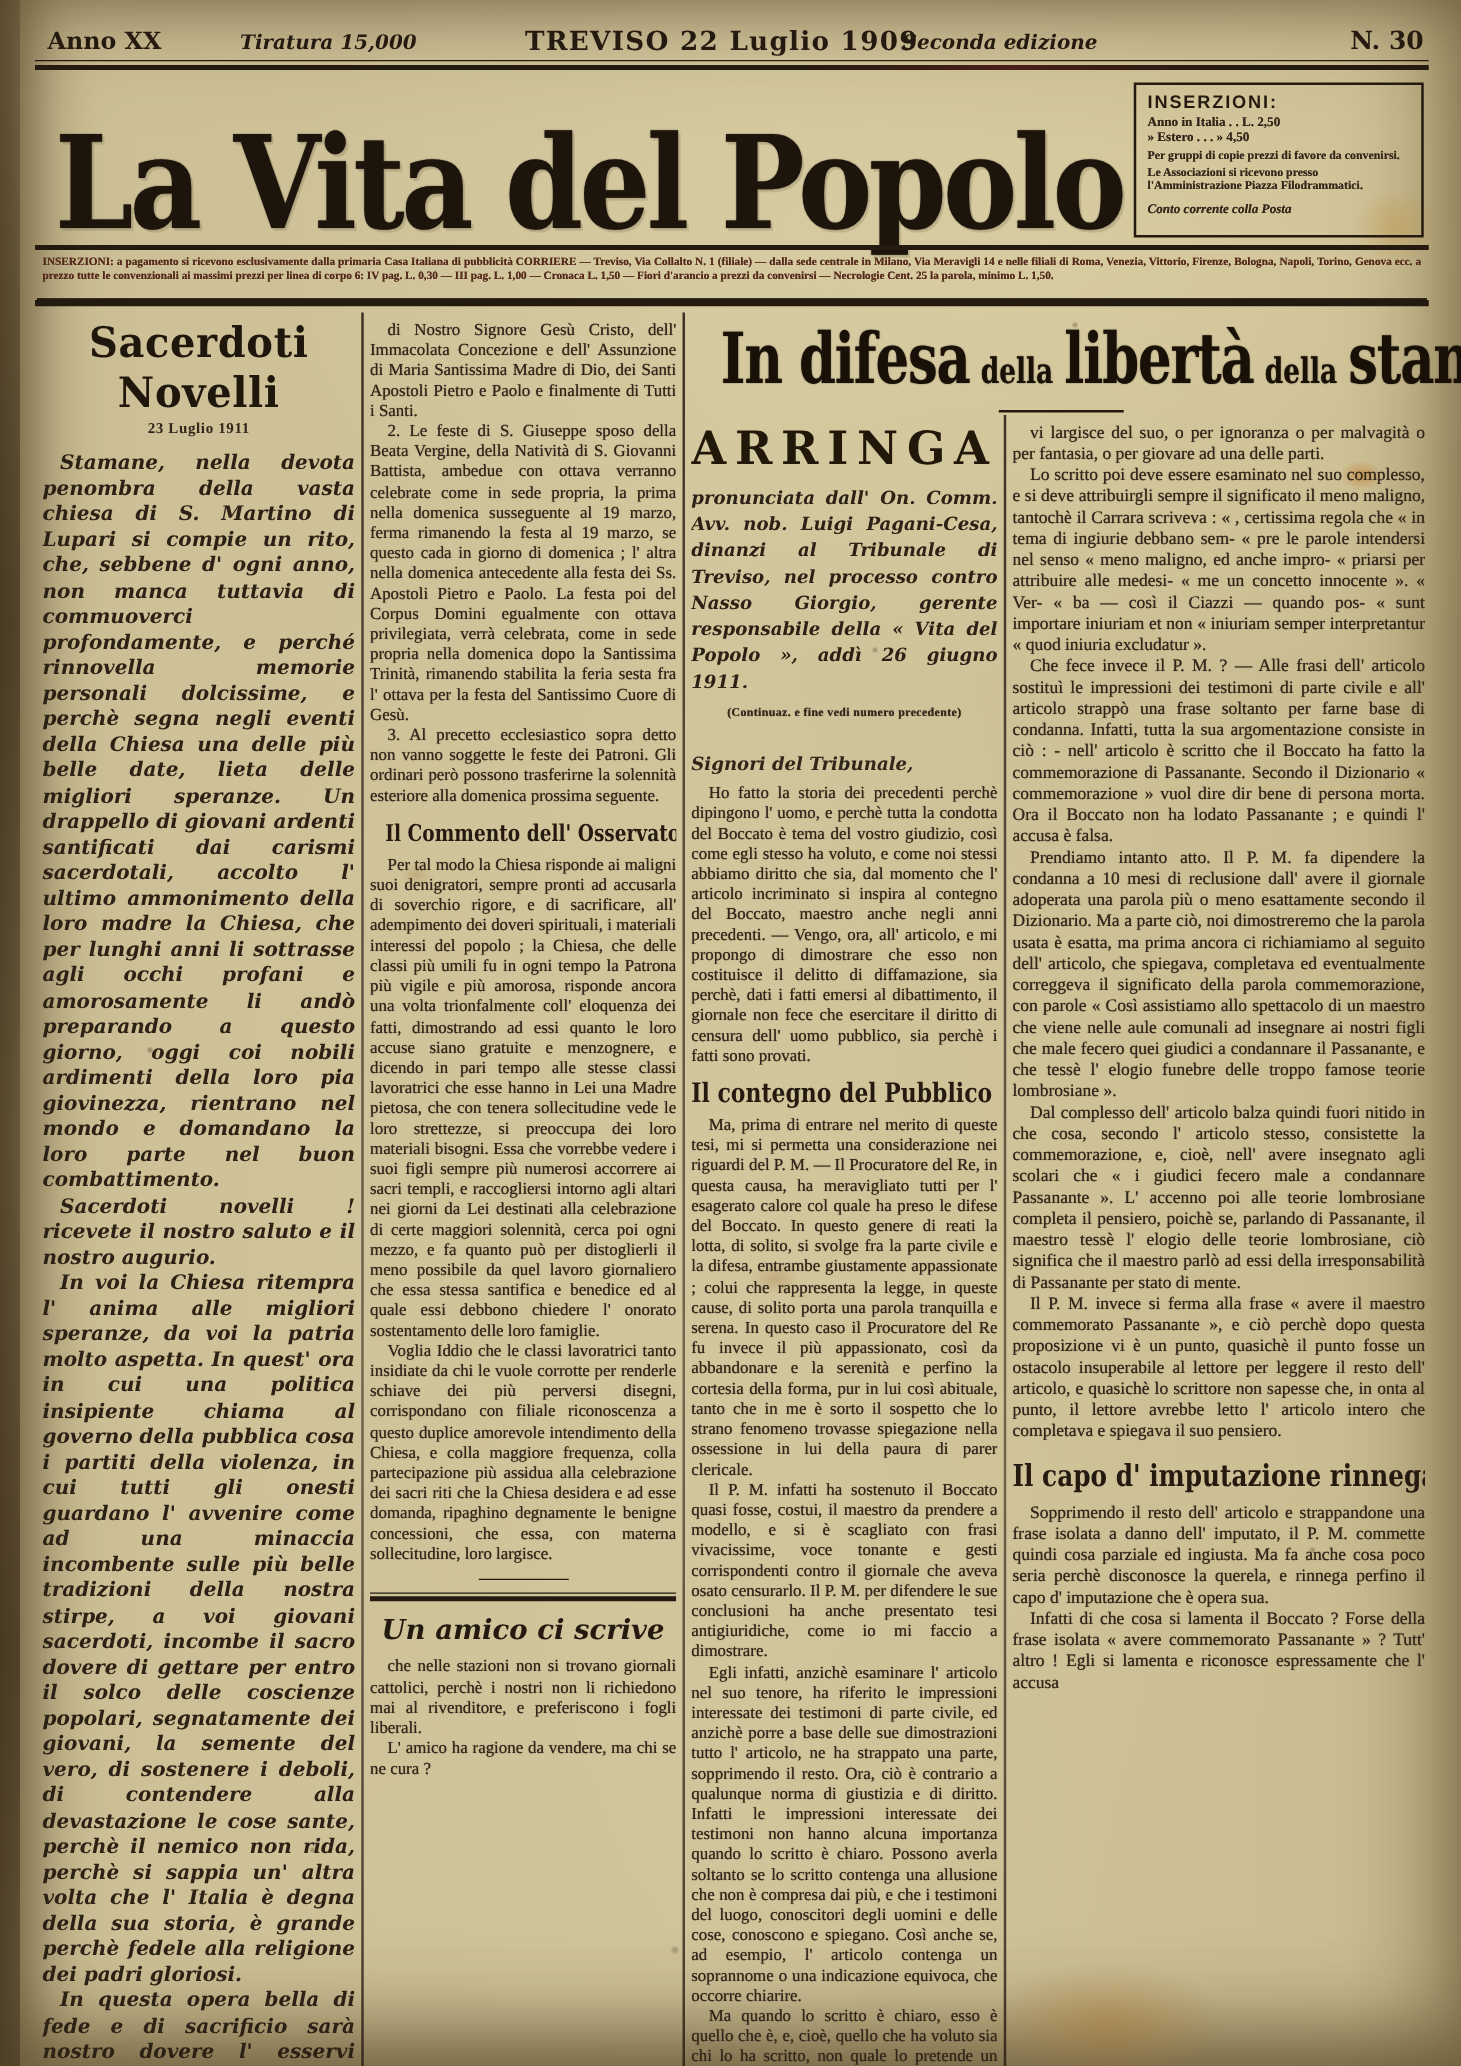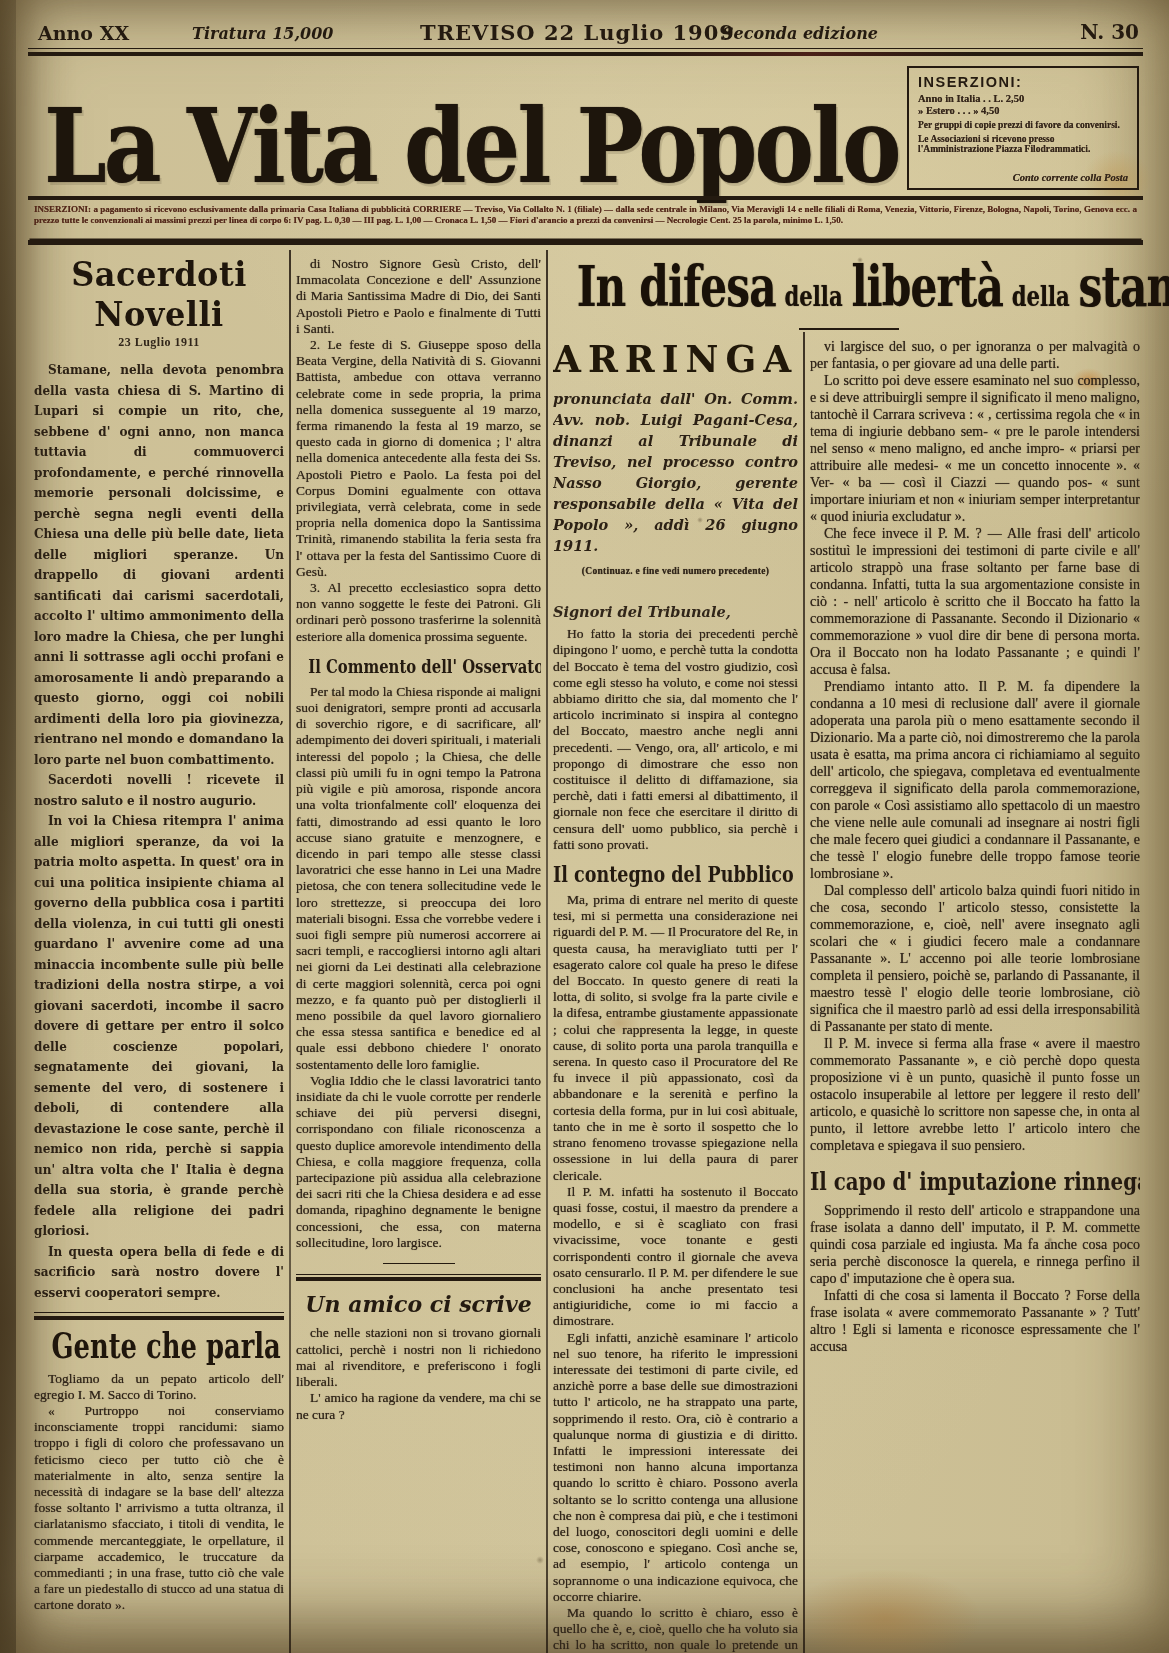--- a/index.html
+++ b/index.html
@@ -48,21 +48,21 @@
   .mastrow { position:absolute; left:44px; right:26px; top:60px; height:134px; }
   .masthead { margin:0; position:absolute; left:0; bottom:-4px; white-space:nowrap;
     font-family:"DejaVu Serif", serif; font-weight:bold; font-size:92px; line-height:1;
     color:#1d150c; letter-spacing:-3px; transform:scale(.97,1.12); transform-origin:left bottom;
     text-shadow:0 0 1px rgba(29,21,12,.8), 2px 2px 0 rgba(29,21,12,.12); }
   .abbo { position:absolute; right:4px; top:6px; width:232px; height:124px; border:2.5px solid #241a10;
     padding:6px 9px 4px; box-sizing:border-box; color:#35261a; font-family:"Liberation Serif", serif; }
   .abbo-title { text-align:left; font-weight:bold; font-size:14.5px; letter-spacing:1.5px; color:#241a10; margin:0 0 3px; font-family:"Liberation Sans", sans-serif; }
   .abbo-line { font-size:10.5px; line-height:12px; font-weight:bold; margin:0; text-shadow:0 0 .5px rgba(53,38,26,.8); }
   .abbo-line.sm { font-size:9.5px; line-height:10.5px; margin-top:3px; }
-  .abbo-line.cc { font-style:italic; margin-top:17px; font-size:10.5px;text-align:right; }
+  .abbo-line.cc { font-style:italic; margin-top:7px; font-size:10.5px; }
   .mast-rule { position:absolute; left:28px; right:26px; top:196px; height:4px; background:#241a10; }
 
   
   .imprint { position:absolute; left:34px; right:32px; top:204px; margin:0;
     font-size:9px; line-height:11px; text-align:justify; font-weight:bold;
     color:#54291b; text-shadow:0 0 .5px rgba(84,41,27,.8); }
   .main-rule { position:absolute; left:28px; right:26px; top:240px; height:5px; background:#241a10; box-shadow:0 -3px 0 -1.5px #241a10; }
 
   
   .cols { position:absolute; left:34px; right:24px; top:250px; bottom:0; display:flex; }
@@ -71,21 +71,21 @@
   .col1 { width:250px; padding-top:2px; }
   .col2 { width:245px; padding-top:6px; }
   .rhalf { width:592px; display:flex; flex-direction:column; }
   .cols-inner { display:flex; flex:1; min-height:0; }
   .col3 { width:245px; }
   .col4 { width:330px; padding-top:6px; }
 
   .col p { margin:0; text-indent:14px; text-align:justify; hyphens:none; }
   .body-sm { font-size:13.5px; line-height:16.2px; color:#31261a; text-shadow:0 0 .7px rgba(49,38,26,.85); }
   .col4 .body-sm { font-size:14px; line-height:17px; }
-  .body-ital { font-family:"DejaVu Serif", serif; font-weight:bold; font-size:12px; line-height:20.5px; color:#2c2115; }
+  .body-ital { font-family:"DejaVu Serif", serif; font-style:italic; font-weight:bold; font-size:16px; line-height:20.5px; color:#2c2115; }
 
   .h1-sacerdoti { margin:4px 0 0; text-align:center; font-family:"DejaVu Serif", serif; font-weight:bold;
     font-size:32px; color:#1f160c; transform:scaleY(1.05); letter-spacing:.5px; }
   .h-date { text-align:center; font-size:12px; font-weight:bold; margin:3px 0 10px; letter-spacing:.5px; }
   .rule { border-top:1.5px solid #241a10; height:2.5px; border-bottom:4px solid #241a10; margin:9px 0 8px; }
   .h2-gente { margin:4px 0 8px; text-align:center; font-family:"DejaVu Serif", serif; font-weight:bold;
     font-size:30px; white-space:nowrap; transform:scale(.86,1.18); color:#1f160c; }
 
   .h-commento { margin:12px 0 8px; text-align:center; font-family:"DejaVu Serif", serif; font-weight:bold;
     font-size:16.5px; white-space:nowrap; transform:scale(.9,1.12); color:#241a10; }

